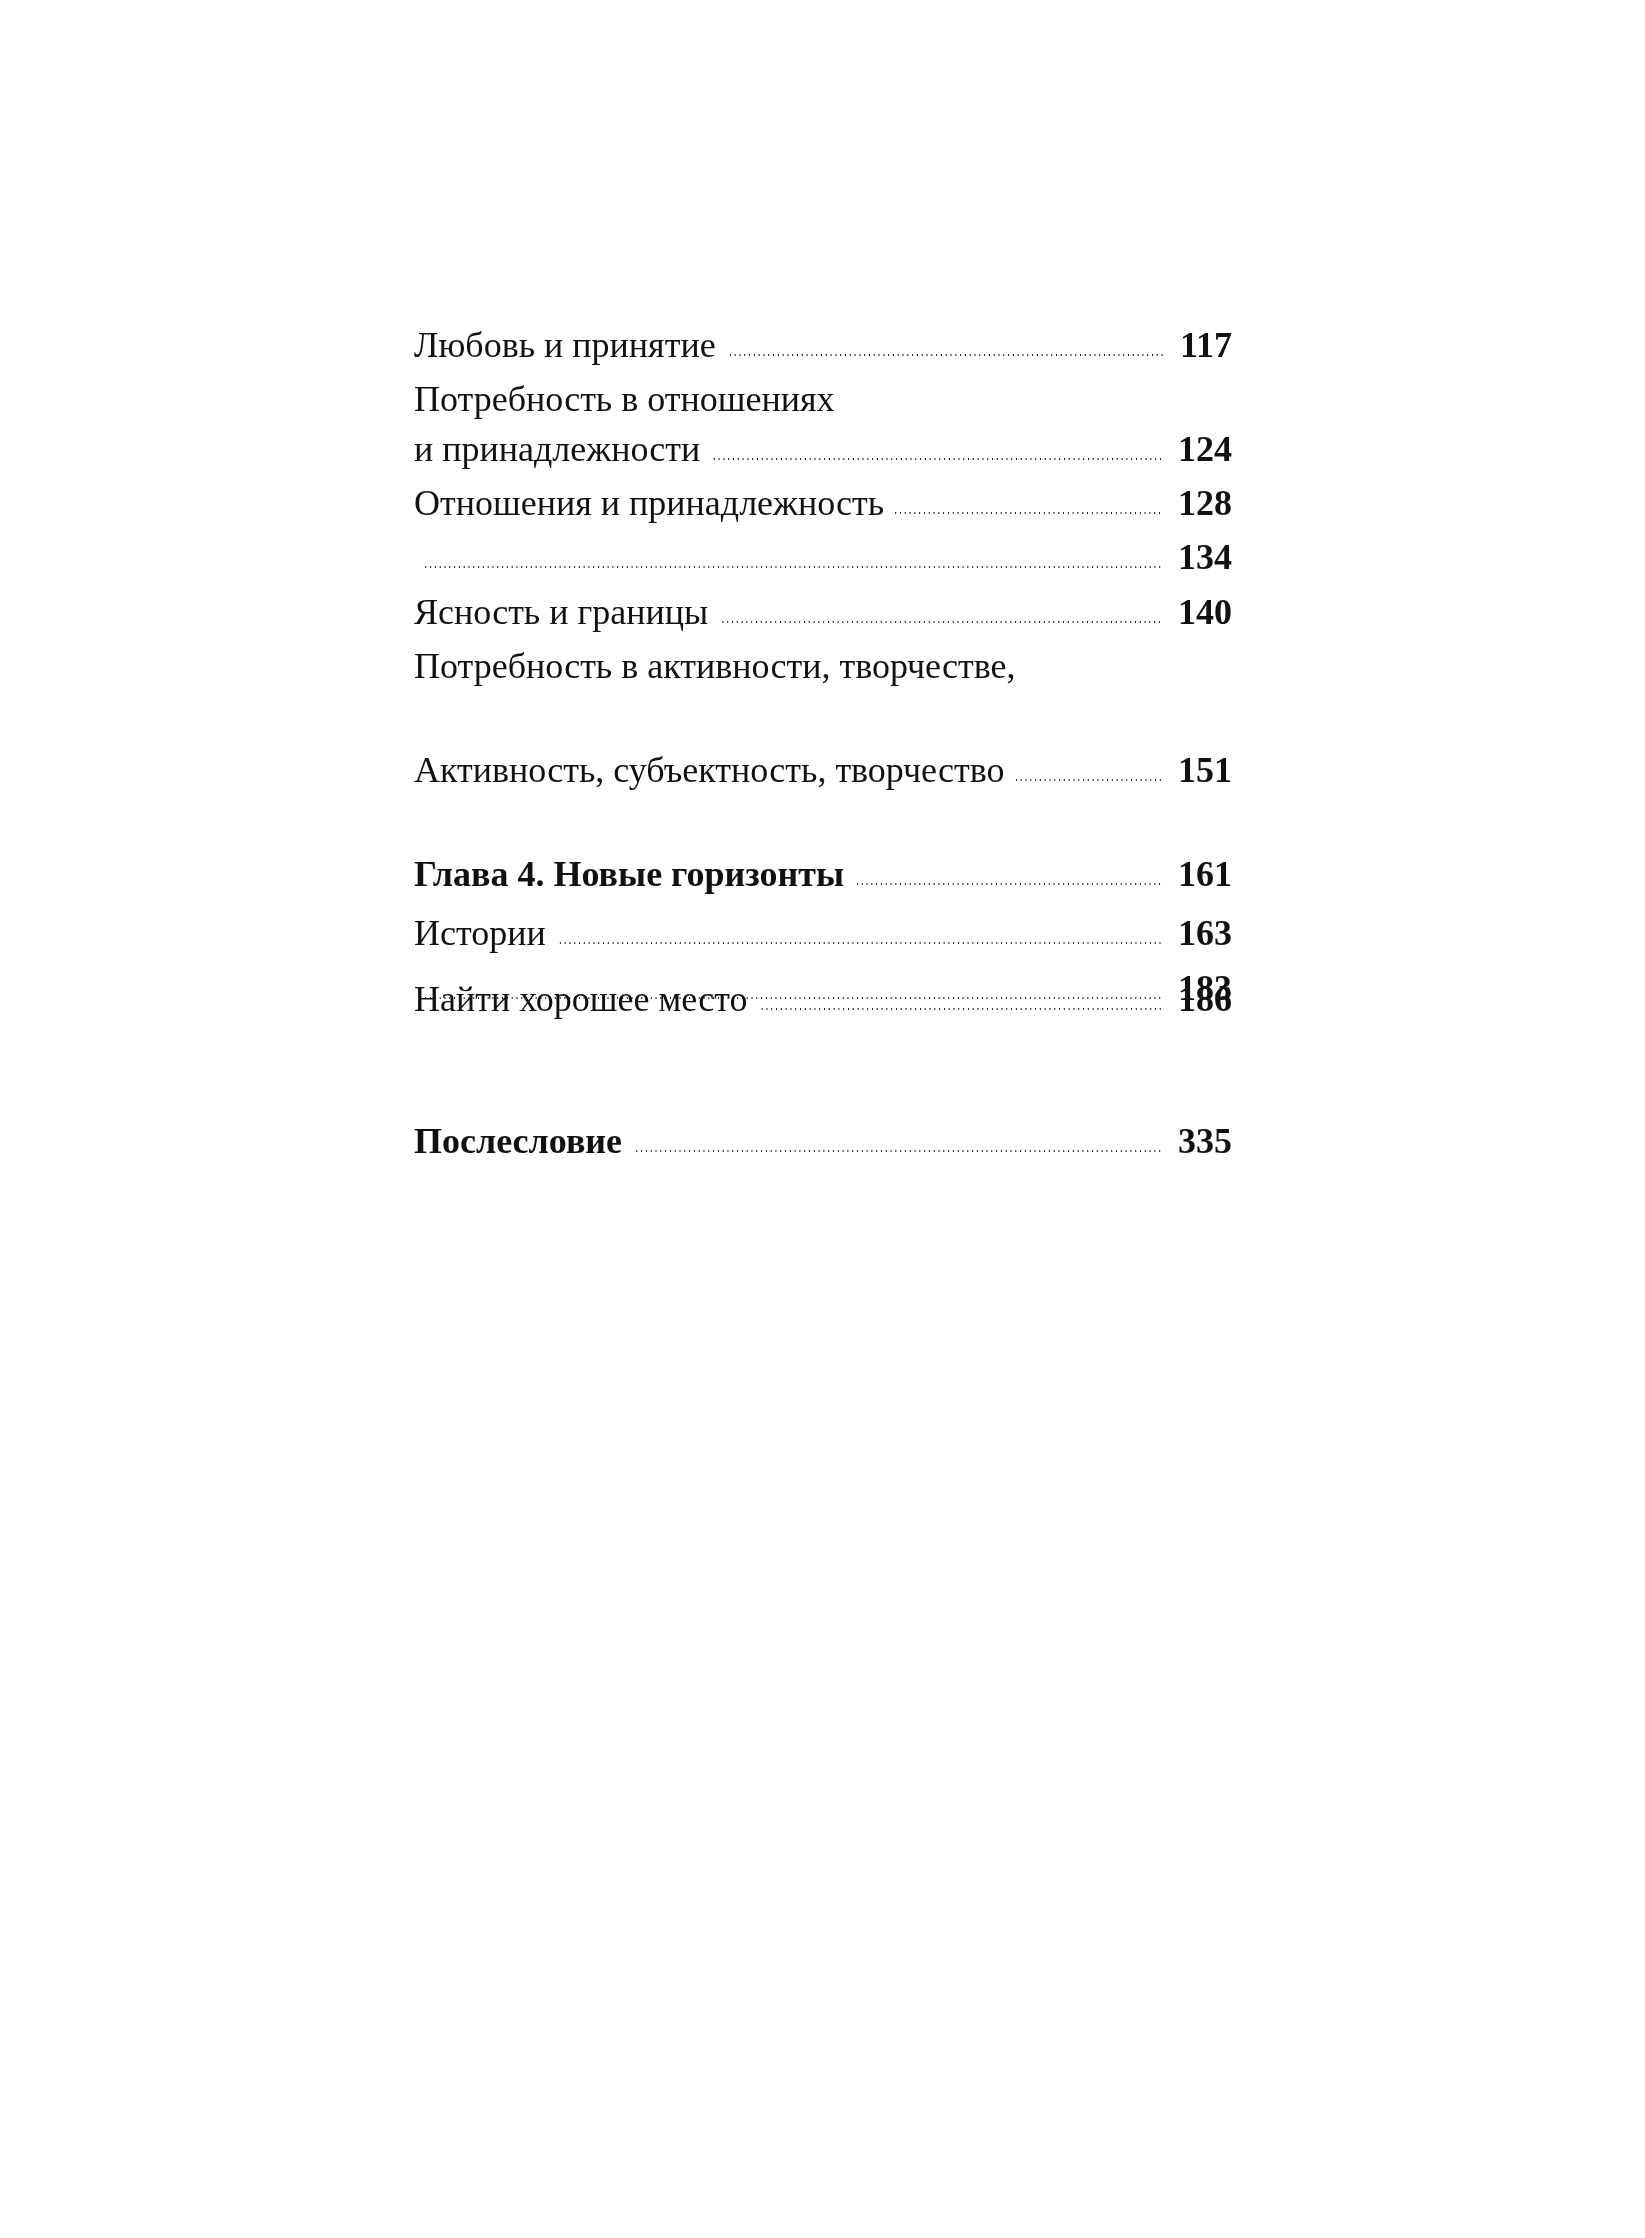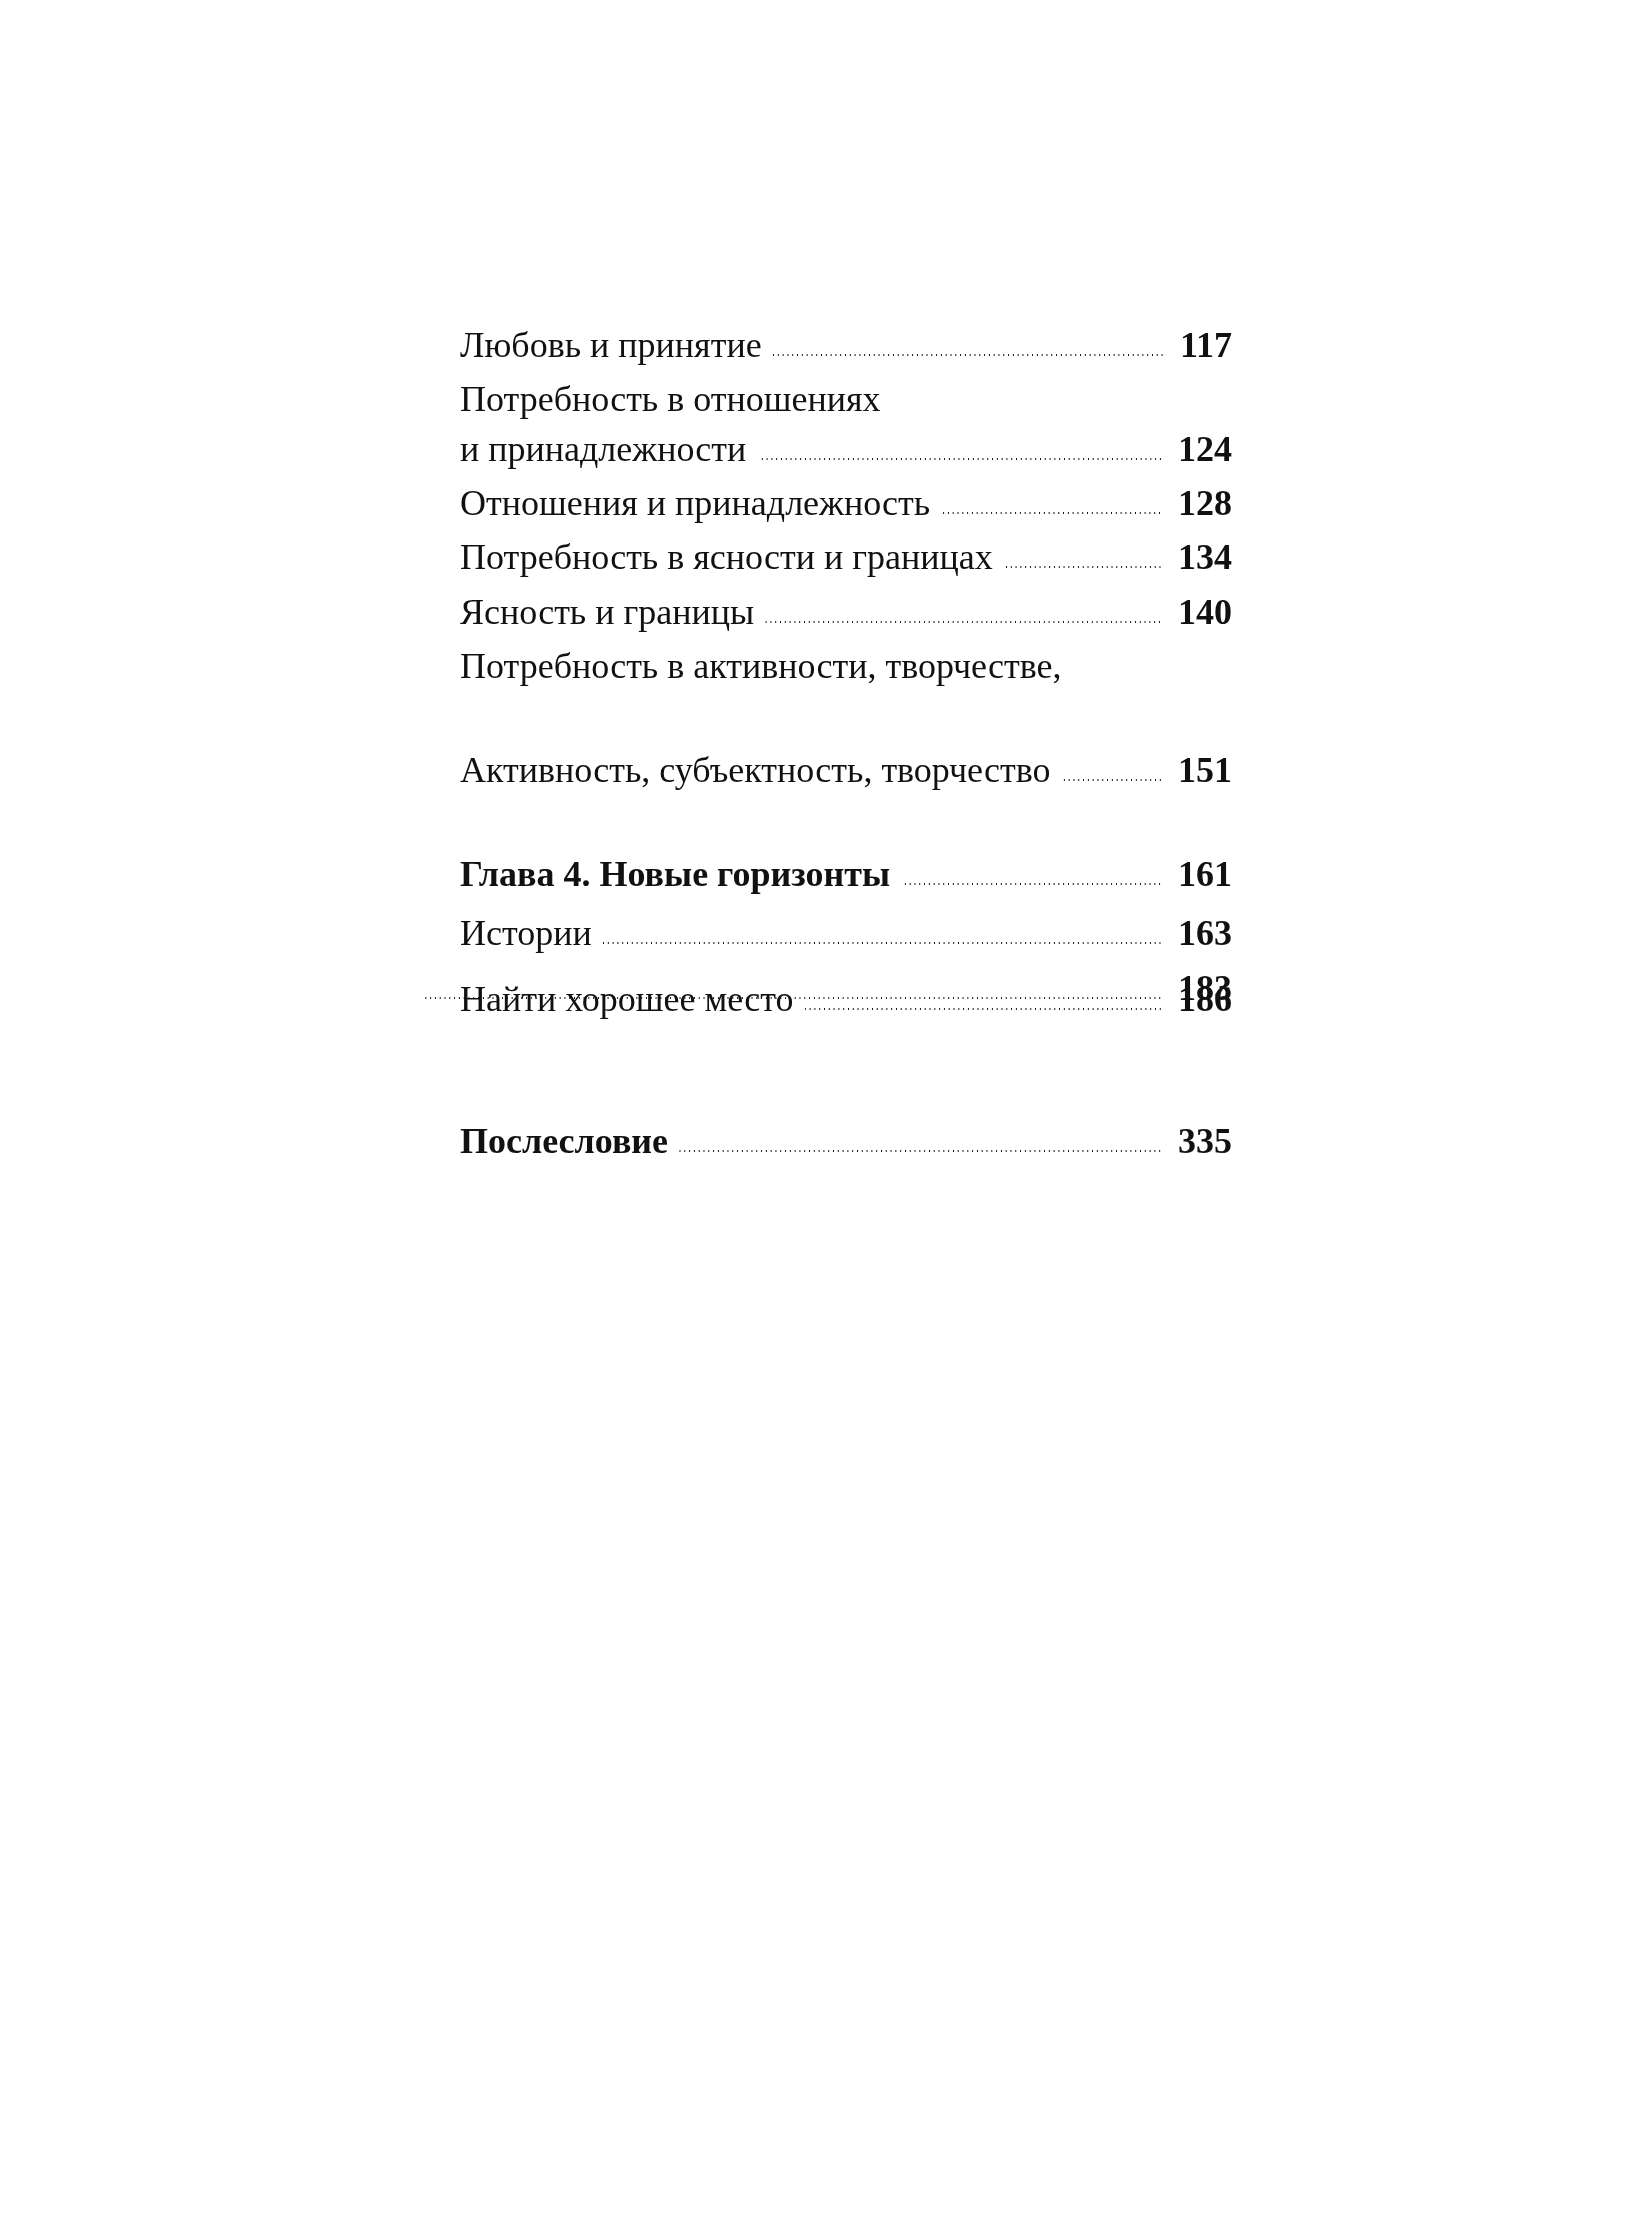--- a/index.html
+++ b/index.html
@@ -10,21 +10,21 @@
     position: absolute;
     left: 414px;
     width: 818px;
     font-family: "Liberation Serif", "DejaVu Serif", serif;
     font-size: 36px;
     line-height: 50px;
     color: #111111;
   }
   .entry.bold { font-weight: bold; }
   .line { display: flex; align-items: baseline; height: 50px; white-space: nowrap; }
-  .title { flex: 0 0 auto; margin-left: 46px; }
+  .title { flex: 0 0 auto; }
   .leader {
     flex: 1 1 auto;
     margin-left: 11.2px;
     margin-right: 15.7px;
     height: 2.2px;
     align-self: baseline;
     background-image: radial-gradient(circle, #111111 0.8px, transparent 1.1px);
     background-size: 4.8px 2.2px;
     background-repeat: repeat-x;
     background-position: right center;
@@ -61,21 +61,20 @@
     <div class="entry" style="top:478px">
       <div class="line">
         <span class="title">Отношения и принадлежность</span>
         <span class="leader"></span>
         <span class="page-num">128</span>
       </div>
     </div>
 
     <div class="entry" style="top:532px">
       <div class="line">
-        <span class="title">Потребность в ясности и границах</span>
         <span class="leader"></span>
         <span class="page-num">134</span>
       </div>
     </div>
 
     <div class="entry" style="top:587px">
       <div class="line">
         <span class="title">Ясность и границы</span>
         <span class="leader"></span>
         <span class="page-num">140</span>

